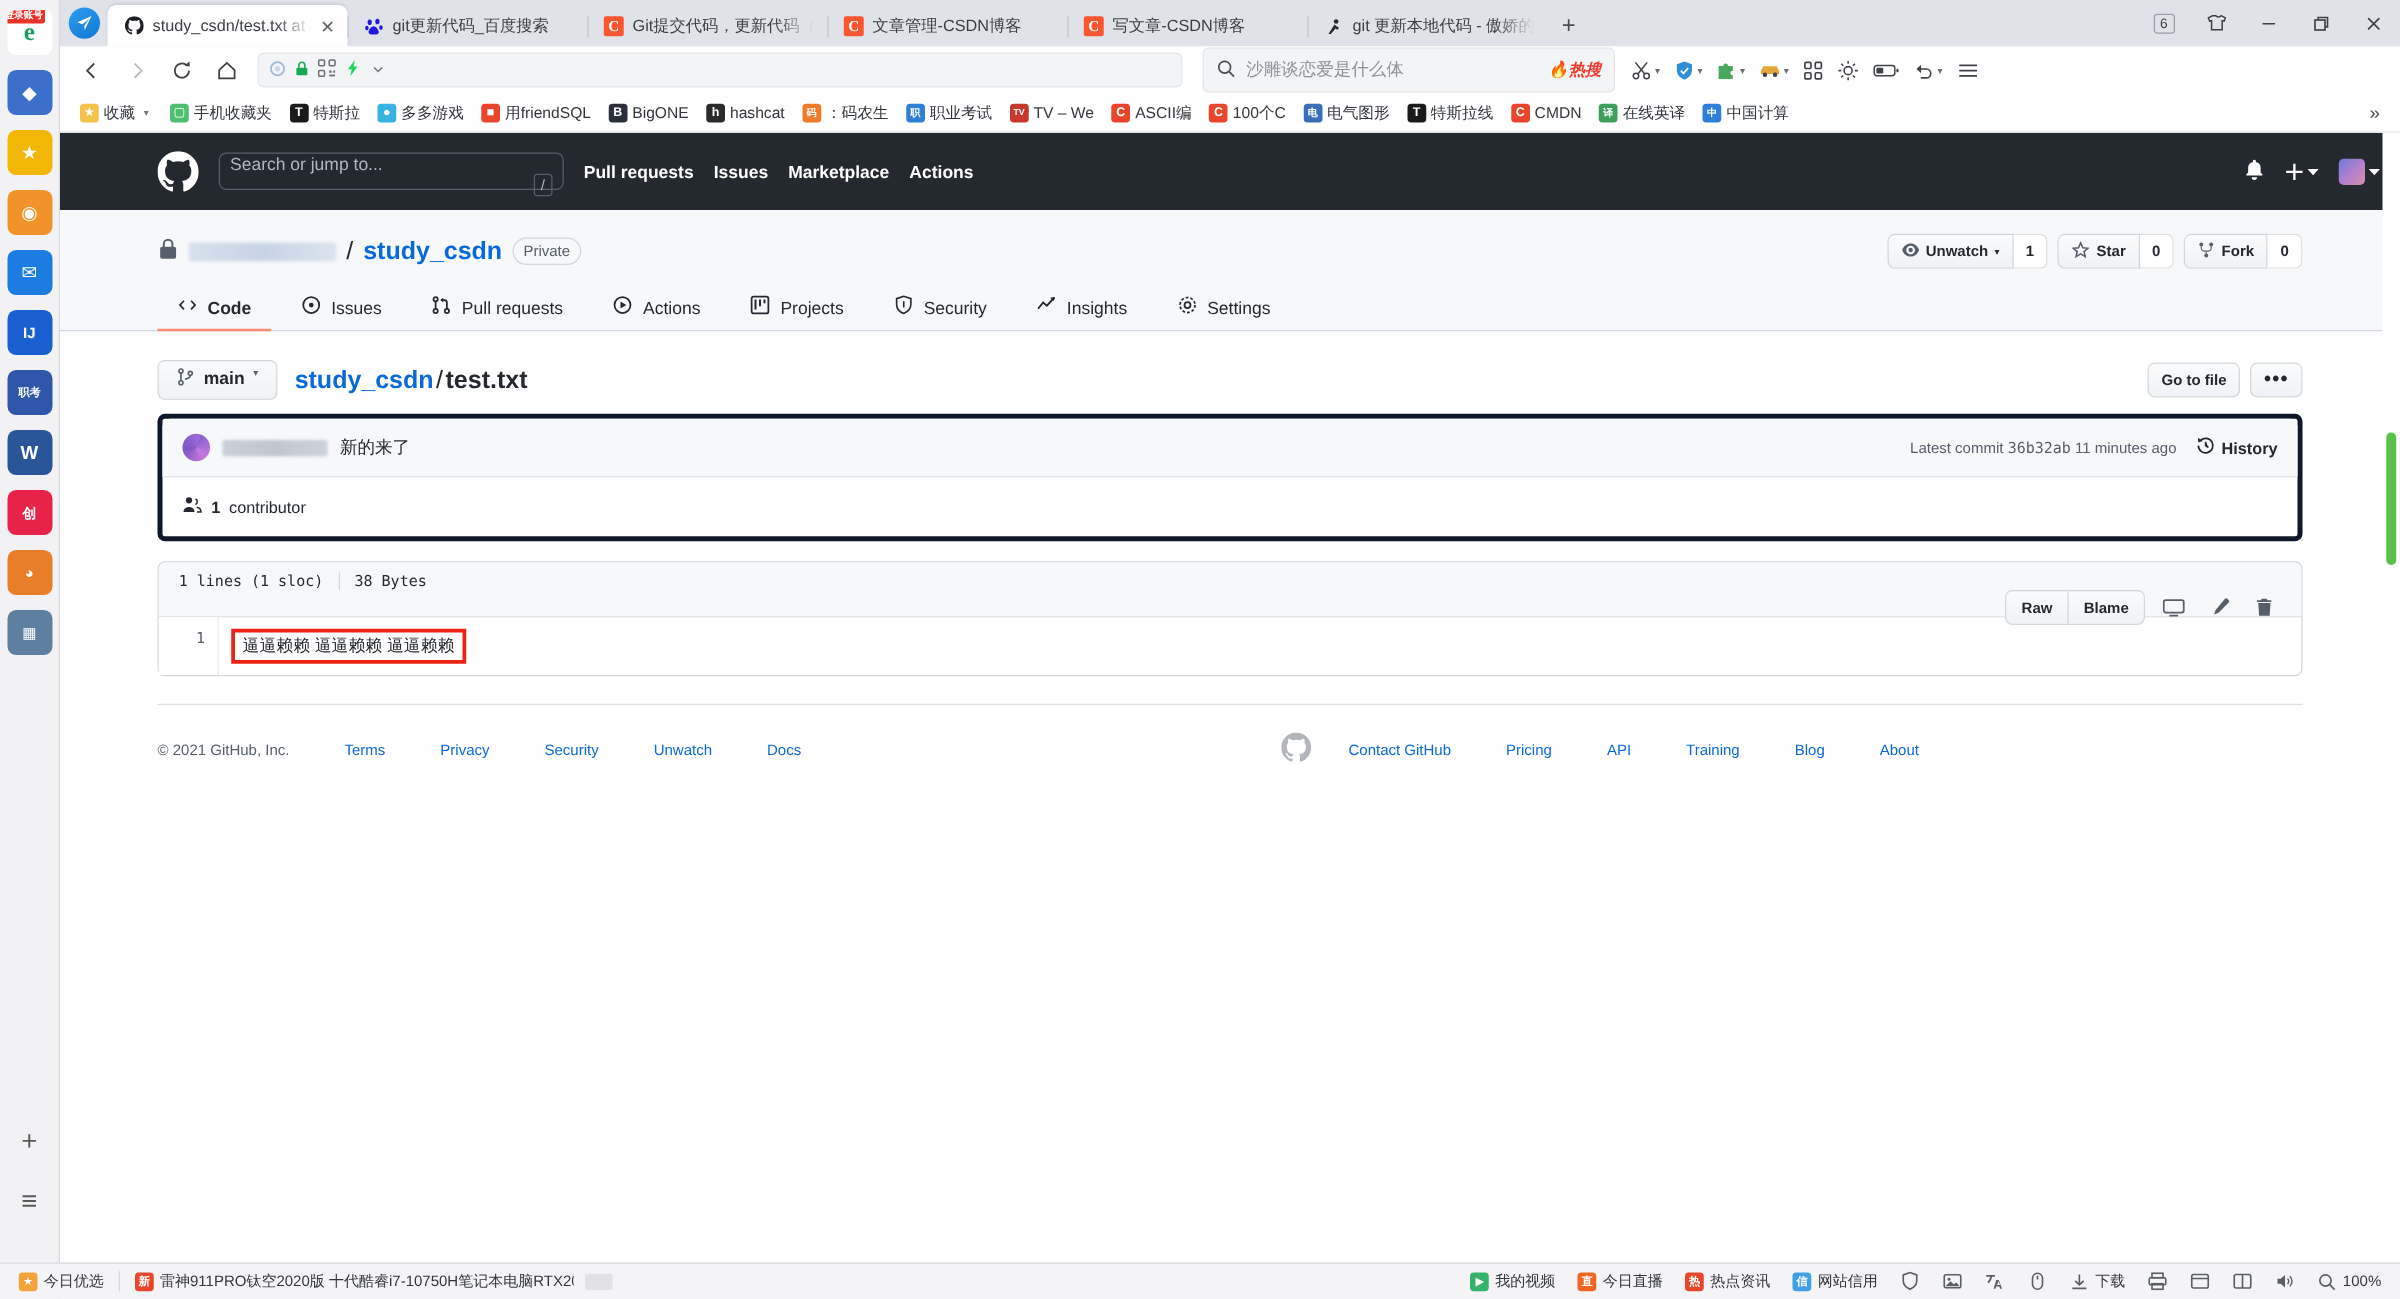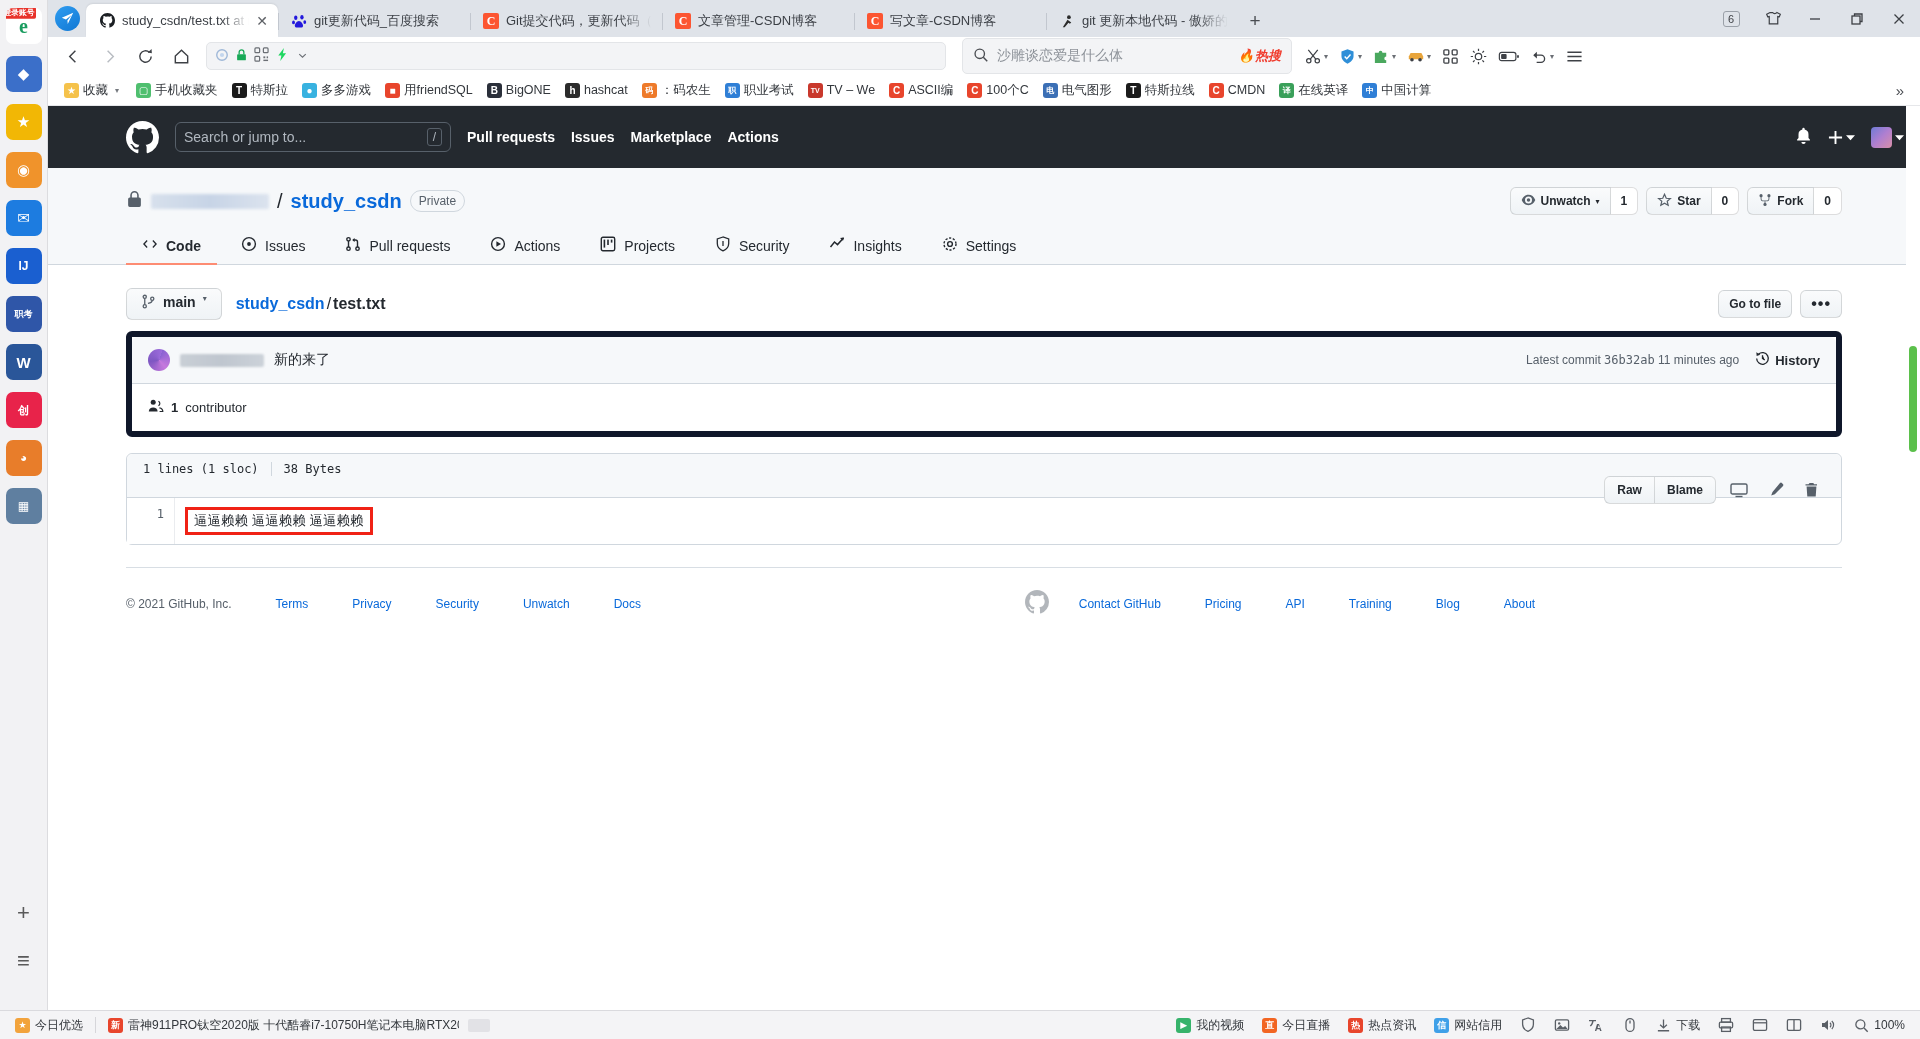--- a/index.html
+++ b/index.html
@@ -141,22 +141,22 @@
     position:absolute; left:48px; top:106px; width:1872px; height:[removed];
     background:#fff; overflow:hidden;
   }
   #gh-header {
     height:62px; background:#24292f; display:flex; align-items:center;
     padding:0 16px 0 78px; gap:16px;
   }
   .gh-logo svg { display:block; }
   #gh-search {
     width:276px; height:30px; border:1px solid #57606a; border-radius:6px;
-    background:#24292f; display:flex; align-items:center; padding:0 8px;
-    color:#b1b8c0; font-size:14px;
+    background:#24292f; display:flex; align-items:flex-start; padding:0 8px;
+    color:#b1b8c0; font-size:14px;flex-direction:column;
   }
   .slash-key {
     margin-left:auto; border:1px solid #57606a; border-radius:3px;
     font-size:12px; color:#b1b8c0; padding:0 5px; line-height:16px;
   }
   .gh-nav { display:flex; align-items:center; gap:16px; color:#fff; font-size:14px; font-weight:600; }
   .gh-right { margin-left:auto; display:flex; align-items:center; gap:16px; color:#fff; }
   .avatar-sq { width:21px;height:21px;border-radius:4px;
     background:linear-gradient(135deg,#6e7bd6,#b07fd0,#d98fa8); }
 
@@ -199,28 +199,28 @@
   .rtab.sel { font-weight:600; border-bottom-color:#fd8c73; }
 
   #repo-body { padding:16px 78px 0 78px; }
   .file-head-row { display:flex; align-items:center; gap:14px; height:46px; }
   .branch-btn {
     display:inline-flex;align-items:flex-start;gap:7px;
     border:1px solid rgba(27,31,36,.15); border-radius:6px;
     background-image:linear-gradient(#fafbfc,#eff3f6);
     font-size:14px; font-weight:600; padding:5px 14px; height:32px;
   }
-  .breadcrumb { font-size:16px; }
+  .breadcrumb { font-size:20px; }
   .breadcrumb a { color:#0969da; font-weight:600; text-decoration:none; }
   .breadcrumb .sep { color:#24292f; font-weight:400; margin:0 2px;}
   .breadcrumb .cur { color:#24292f; font-weight:600; }
   .fh-right { margin-left:auto; display:flex; align-items:center; gap:8px; }
   .kebab { font-size:16px; letter-spacing:1px; }
 
-  .commit-box { border:6px solid #0f172a; border-radius:6px; margin-top:4px; }
+  .commit-box { border:4px solid #0f172a; border-radius:6px; margin-top:4px; }
   .commit-row {
     background:#f6f8fa; border-bottom:1px solid #d0d7de;
     display:flex; align-items:center; gap:10px; padding:12px 16px;
     border-radius:6px 6px 0 0;
   }
   .commit-avatar {
     width:22px;height:22px;border-radius:50%;
     background:conic-gradient(from 20deg,#8a63d2,#c678dd,#7e57c2,#9b6bdb);
   }
   .author-blur {

